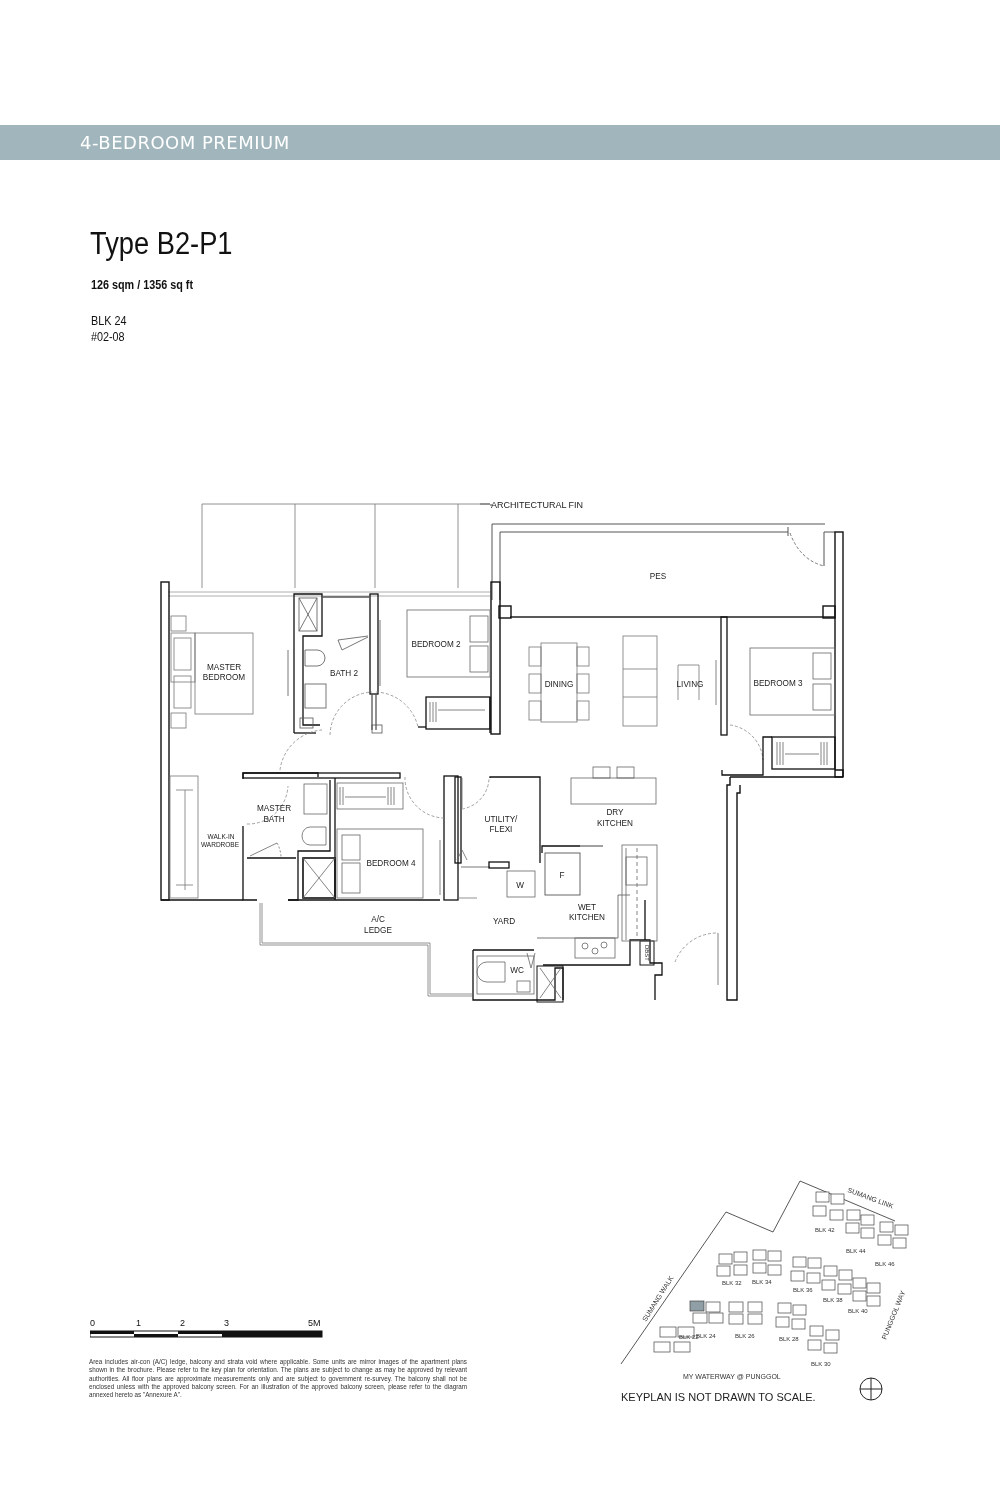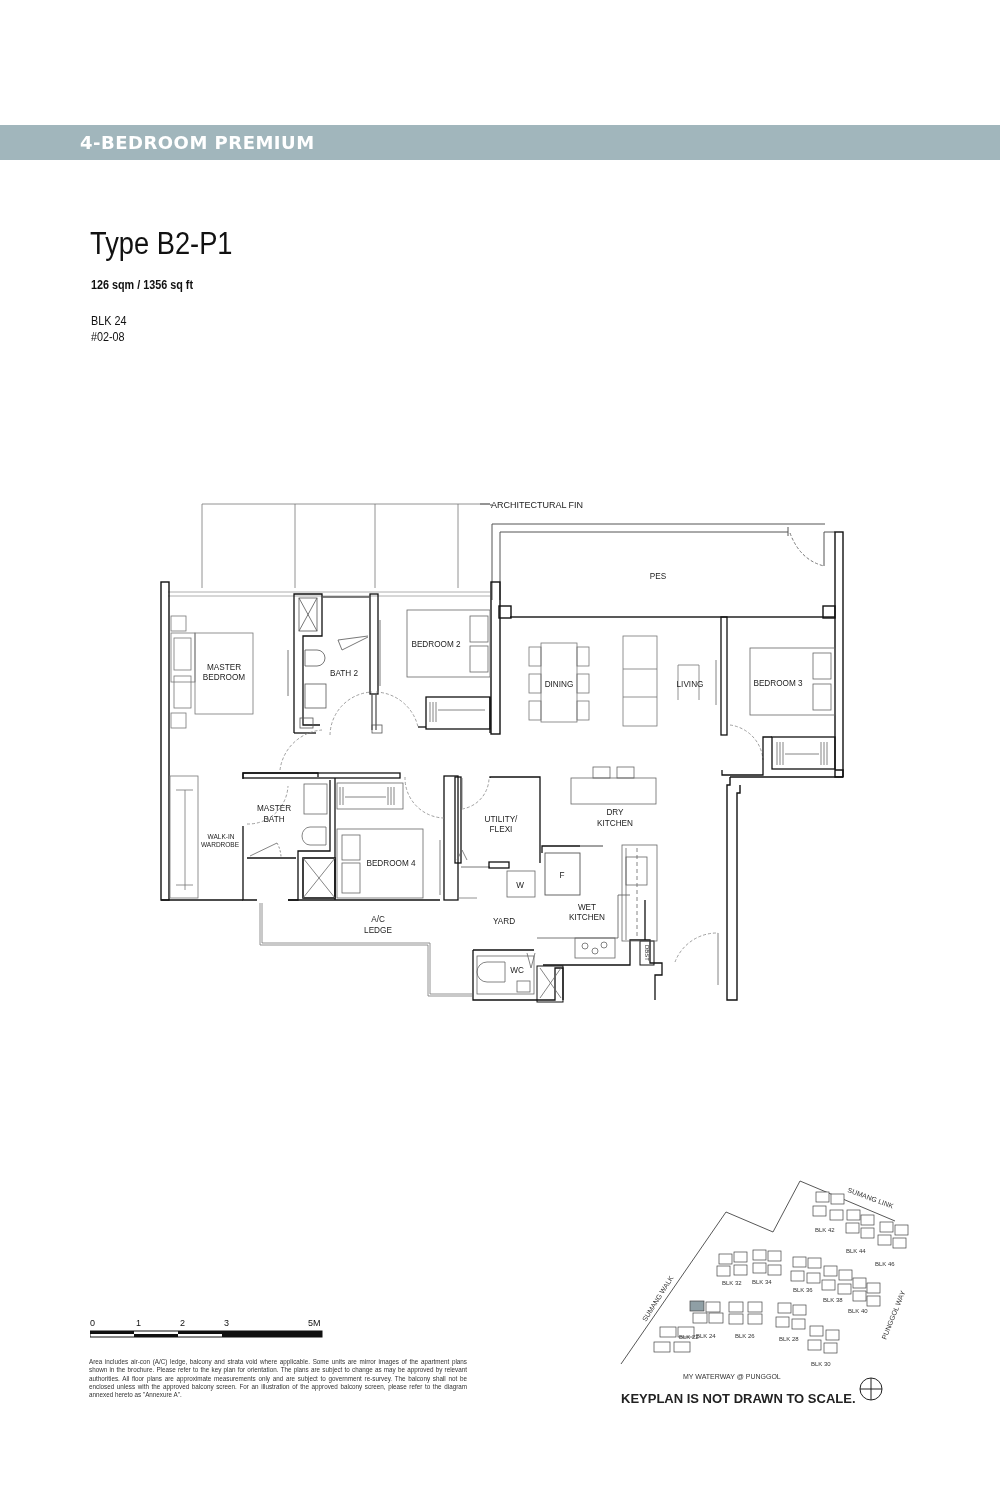--- a/index.html
+++ b/index.html
@@ -1,30 +1,30 @@
 <!DOCTYPE html>
 <html><head>
 <meta charset="utf-8">
 <style>
   html, body { margin: 0; padding: 0; background: #ffffff; }
   body { width: 1000px; height: 1500px; position: relative; overflow: hidden; font-family: "Liberation Sans", sans-serif; color: #111; }
   .band { position: absolute; left: 0; top: 125px; width: 1000px; height: 35px; background: #a1b6bc; }
-  .band-title { position: absolute; left: 80px; top: 7px; font-family: "DejaVu Sans", sans-serif; font-weight: bold; font-size: 18px; color: #ffffff; letter-spacing: 0.5px; }
+  .band-title { position: absolute; left: 80px; top: 7px; font-family: "DejaVu Sans", sans-serif; font-weight: normal; font-size: 18px; color: #ffffff; letter-spacing: 0.5px; }
   .type-title { position: absolute; left: 90px; top: 226px; font-family: "Liberation Sans", sans-serif; font-size: 31px; color: #111; transform: scaleX(0.88); transform-origin: left top; }
   .area { position: absolute; left: 91px; top: 278px; font-size: 12px; font-weight: bold; transform: scaleX(0.9); transform-origin: left top; }
   .blk { position: absolute; left: 91px; top: 313px; font-size: 12px; line-height: 16px; transform: scaleX(0.9); transform-origin: left top; }
   .plan { position: absolute; left: 0; top: 0; }
   .plan text { font-family: "Liberation Sans", sans-serif; fill: #222; }
   .scale { position: absolute; left: 90px; top: 1318px; }
   .scale-labels { position: absolute; left: 90px; top: 1318px; width: 240px; height: 12px; font-size: 9px; }
   .scale-labels span { position: absolute; top: 0; }
   .disclaimer { position: absolute; left: 89px; top: 1358px; width: 378px; font-size: 6.3px; line-height: 8.3px; color: #333; text-align: justify; }
   .keyplan { position: absolute; left: 0; top: 0; }
   .keyplan text { font-family: "Liberation Sans", sans-serif; fill: #333; }
-  .keyplan-note { position: absolute; left: 621px; top: 1391px; font-size: 13px; color: #222; font-weight: bold; }
+  .keyplan-note { position: absolute; left: 621px; top: 1391px; font-size: 11px; color: #222; }
 </style>
 </head>
 <body>
 
 <div class="band">
   <div class="band-title">4-BEDROOM PREMIUM</div>
 </div>
 
 <div class="type-title">Type B2-P1</div>
 <div class="area">126 sqm / 1356 sq ft</div>

